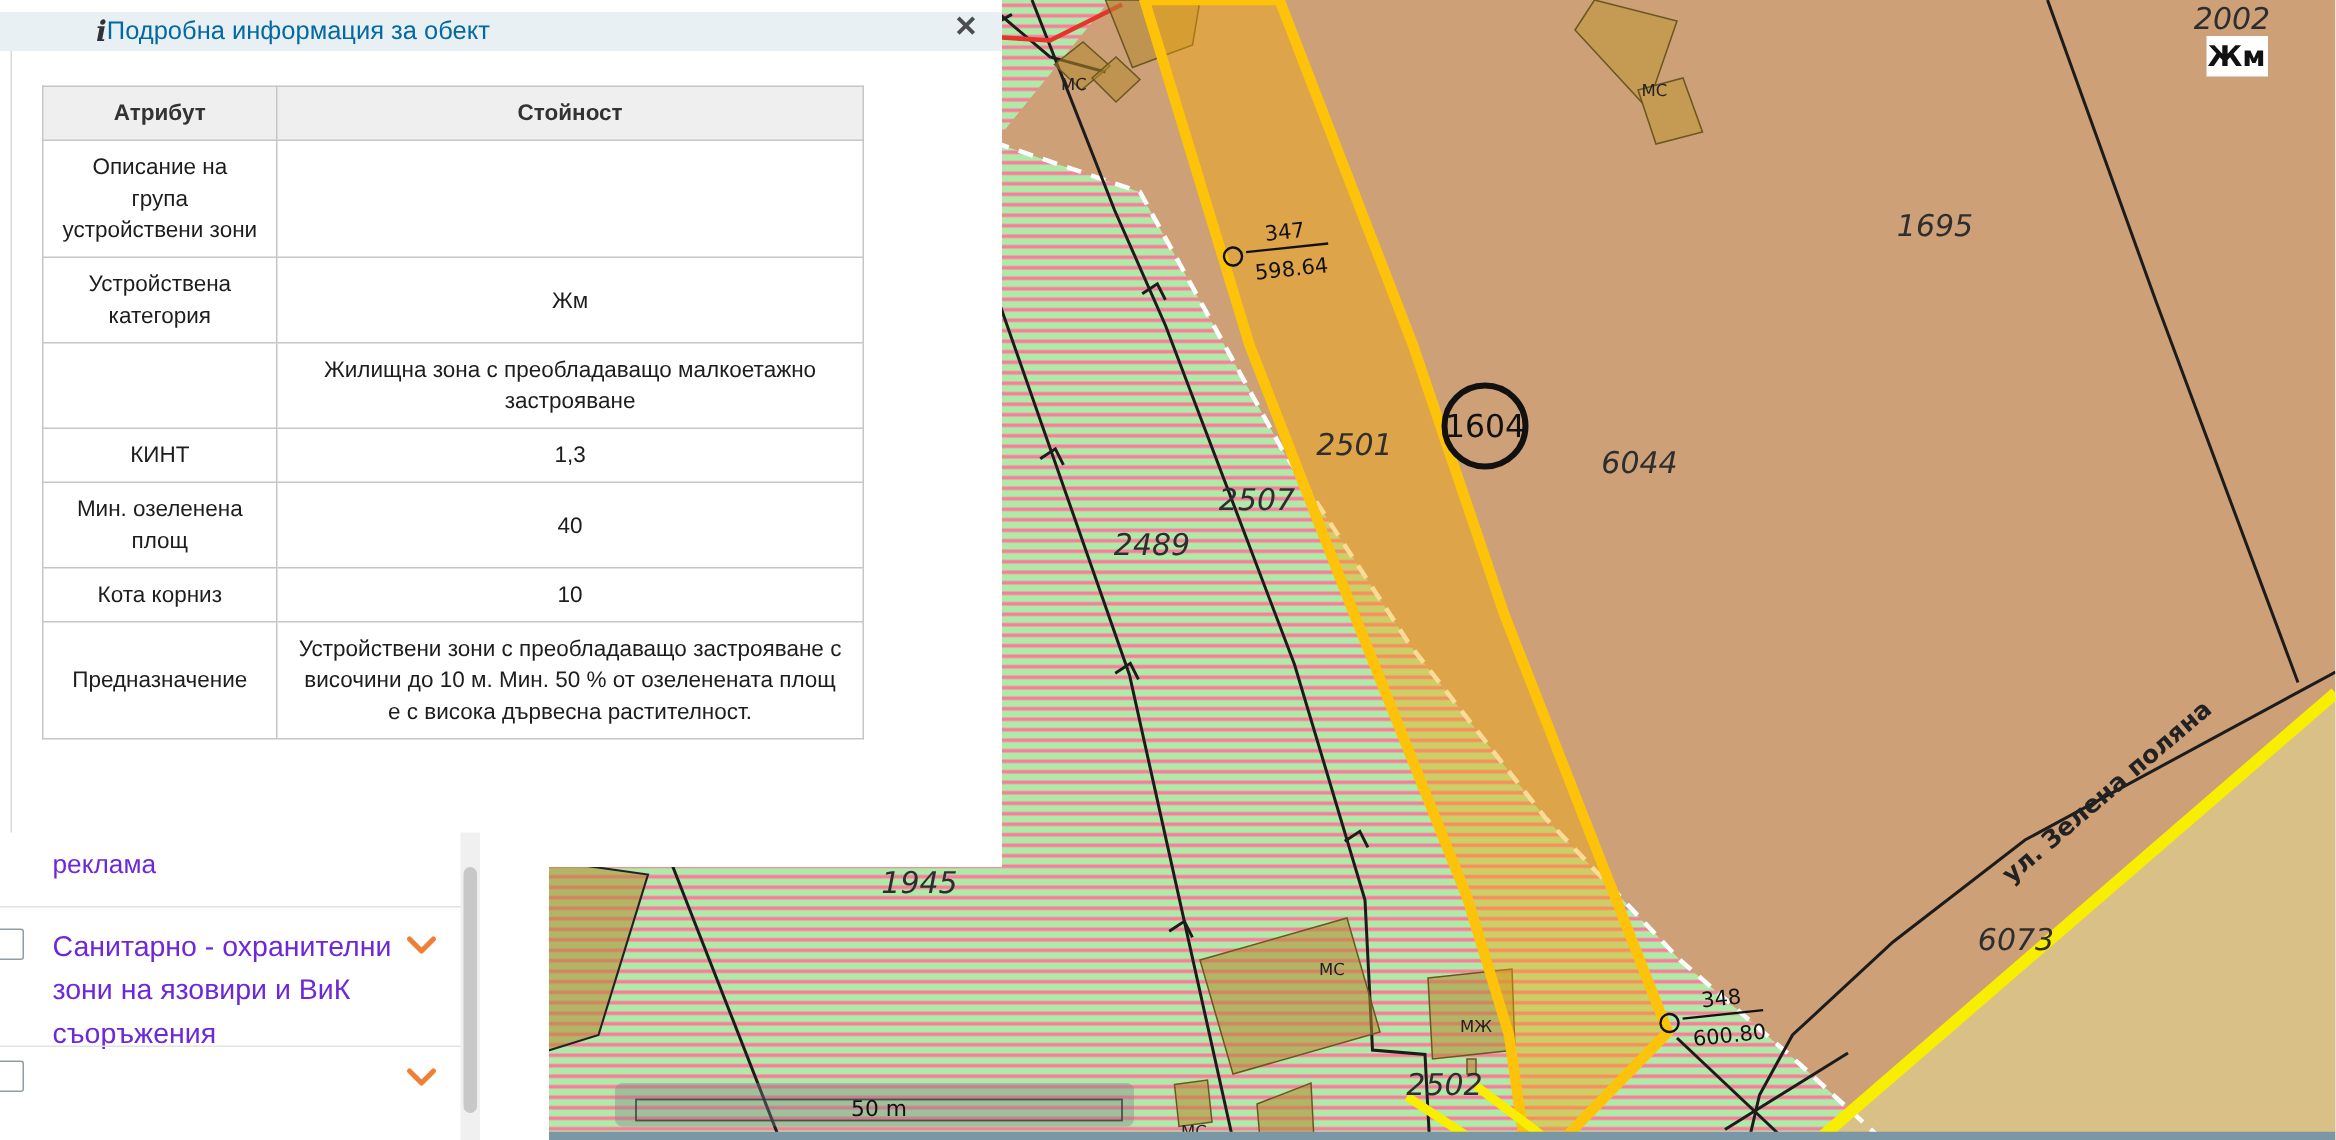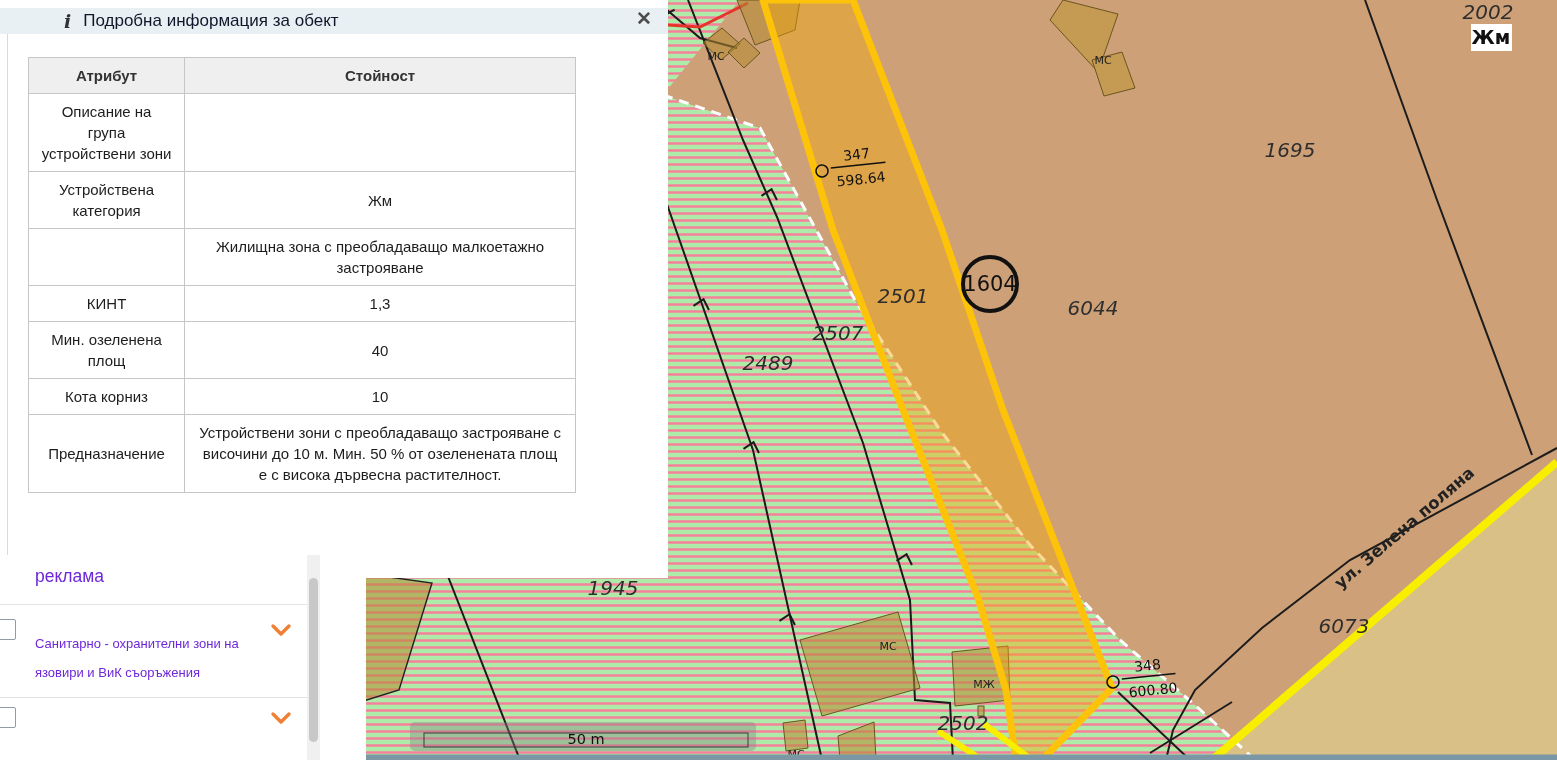--- a/index.html
+++ b/index.html
@@ -20,21 +20,21 @@
     background:#fff; z-index:3;
   }
   .popup-header {
     position:absolute; left:0; top:8px; width:668px; height:26px;
     background:#e9f0f4; display:flex; align-items:center;
   }
   .popup-info-icon {
     font-family:"DejaVu Serif", serif; font-style:italic; font-weight:bold;
     font-size:19px; color:#2f3338; margin-left:64px; line-height:1;
   }
-  .popup-title { font-size:17px; color:#0f172a; font-weight:500; margin-left:12px; }
+  .popup-title { font-size:17px; color:#0369a1; font-weight:500; }
   .popup-close {
     position:absolute; right:16px; top:-2px; font-size:19px; font-weight:bold;
     color:#4d4d4d; cursor:pointer; line-height:26px;
   }
   .popup-left-hairline {
     position:absolute; left:7px; top:34px; width:1px; height:544px; background:#d9d9d9;
   }
   .attr-table-wrap { position:absolute; left:28px; top:57px; width:620px; }
   table.attr-table { border-collapse:collapse; width:548px; font-size:15px; color:#1d1d1d; }
   table.attr-table th, table.attr-table td {
@@ -47,21 +47,21 @@
 
   
   .sidebar { position:absolute; left:0; top:555px; width:366px; height:205px; background:#fff; z-index:4; color:#6d28d9; }
   .partial-label { position:absolute; left:35px; top:11px; font-size:17.5px; }
   .sb-divider { position:absolute; left:0; width:308px; height:1px; background:#e2e2e2; }
   .layer-item { position:absolute; left:0; width:306px; }
   .layer-checkbox {
     position:absolute; left:-5px; top:2px; width:21px; height:21px;
     background:#fff; border:1px solid #919da4; border-radius:2px;
   }
-  .layer-label { position:absolute; left:35px; top:0; width:235px; font-size:13px; line-height:29px;margin-top:12px; }
+  .layer-label { position:absolute; left:35px; top:0; width:235px; font-size:19px; line-height:29px; }
   .layer-chevron { position:absolute; right:14px; top:6px; }
   .sb-scrolltrack { position:absolute; left:307px; top:0; width:13px; height:205px; background:#f0f0f0; }
   .sb-scrollthumb { position:absolute; left:309px; top:23px; width:9px; height:164px; background:#c8c8c8; border-radius:5px; }
 </style>
 </head>
 <body>
 
 <div id="stage">
 
   <svg id="map-svg" width="1557" height="760" viewBox="0 0 1557 760">

